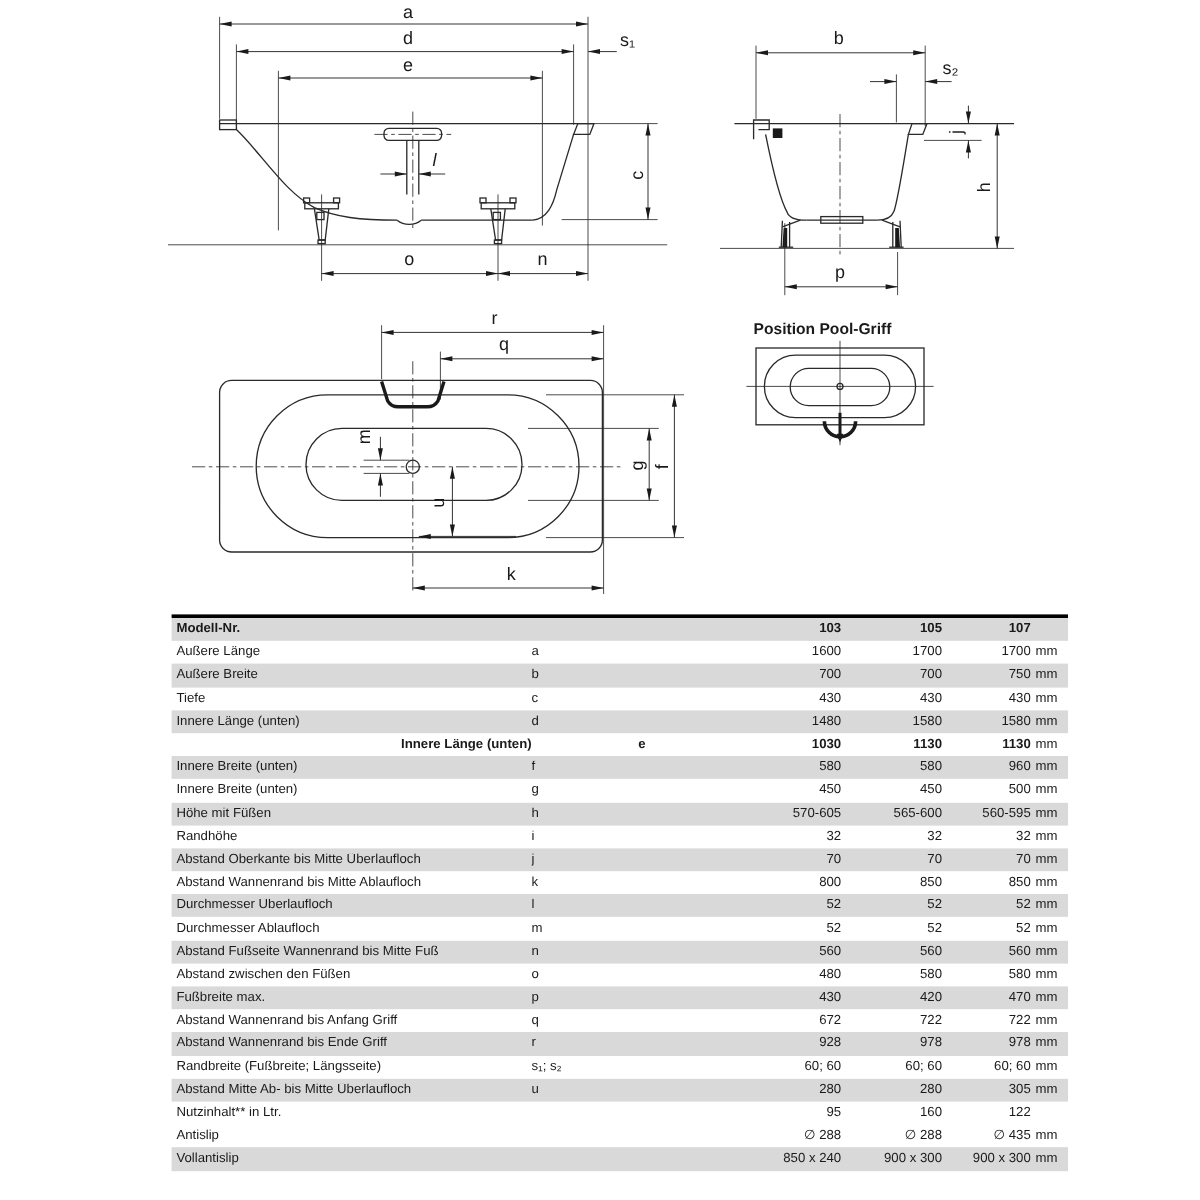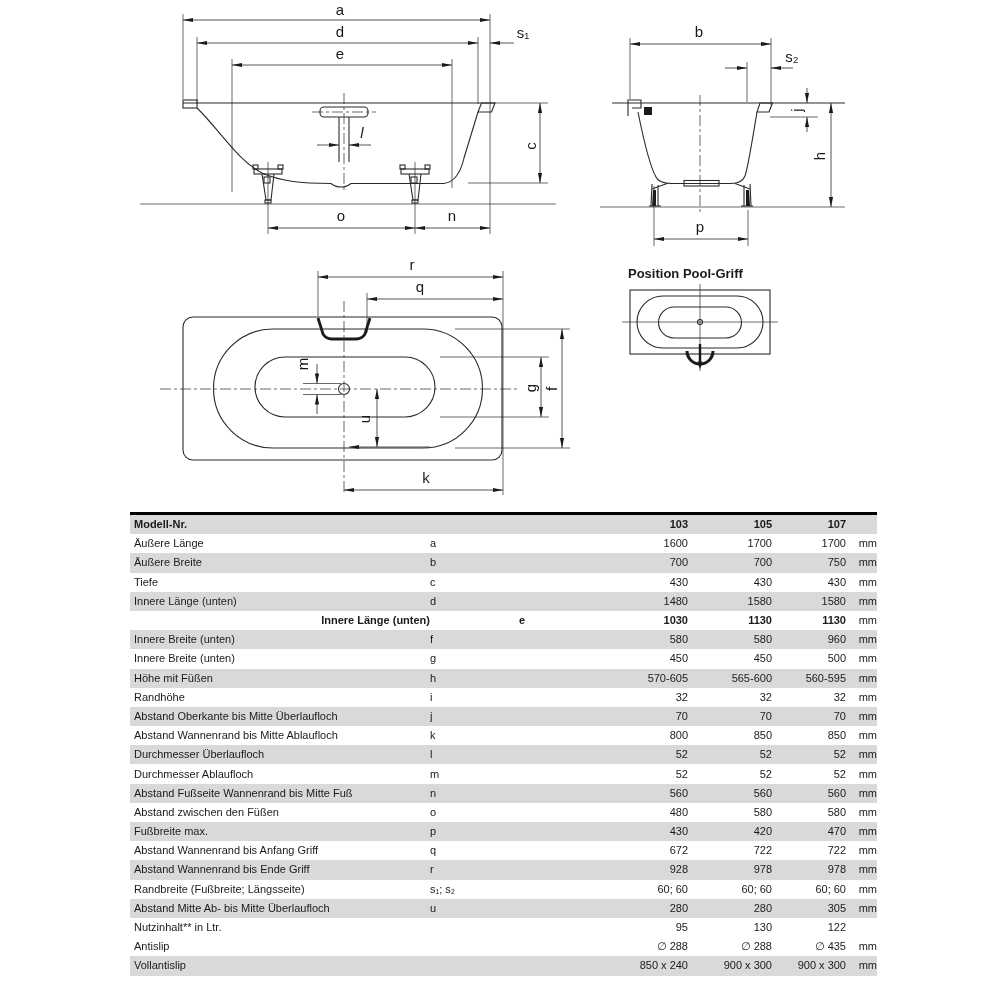--- a/index.html
+++ b/index.html
@@ -9,30 +9,30 @@
   
   .ol{stroke:#2a2a2a;stroke-width:1.1;fill:none;}
   .dim{stroke:#2a2a2a;stroke-width:0.8;fill:none;}
   .ext{stroke:#2a2a2a;stroke-width:0.7;fill:none;}
   .cl{stroke:#2a2a2a;stroke-width:0.7;fill:none;stroke-dasharray:11 3 3 3;}
   .thk{stroke:#1a1a1a;stroke-width:2.8;fill:none;}
   .dimtext{font-family:"Liberation Sans","DejaVu Sans",sans-serif;font-size:15px;fill:#1a1a1a;text-anchor:middle;}
   .it{font-style:italic;}
   .pg-title{font-family:"Liberation Sans","DejaVu Sans",sans-serif;font-size:13px;font-weight:600;fill:#1a1a1a;text-anchor:start;}
   
-  .spec-table{position:absolute;left:130px;top:512px;width:747px;border-top:3px solid #000;
+  .spec-table{position:absolute;left:143px;top:512px;width:747px;border-top:3px solid #000;
               font-size:11px;line-height:1;}
   .trow{display:grid;grid-template-columns:300px 95px 163px 84px 74px 31px;height:19.2px;align-items:center;}
   .trow.alt{background:#d9d9d9;}
   .trow.head .lbl,.trow.head .num{font-weight:bold;}
   .trow.boldrow .lbl,.trow.boldrow .ltr,.trow.boldrow .num{font-weight:bold;text-align:right;}
   .cell{display:block;white-space:nowrap;overflow:hidden;}
   .lbl{padding-left:4px;}
   .num{text-align:right;}
-  .unit{padding-left:4px;text-align:right;}
+  .unit{padding-left:4px;}
 </style>
 </head>
 <body>
 
 <div class="page">
 
 <svg class="drawing" width="1000" height="512" viewBox="0 0 1000 512">
   <defs>
     <marker id="arw" viewBox="0 0 12 6" refX="11" refY="3" markerWidth="12" markerHeight="6" orient="auto-start-reverse" markerUnits="userSpaceOnUse">
       <path d="M1,0.9 L11,3 L1,5.1 Z" fill="#1a1a1a"></path>
@@ -379,21 +379,21 @@
         <span class="cell ltr">u</span>
         <span class="cell num">280</span>
         <span class="cell num">280</span>
         <span class="cell num">305</span>
         <span class="cell unit">mm</span>
       </div>
       <div class="trow">
         <span class="cell lbl">Nutzinhalt** in Ltr.</span>
         <span class="cell ltr"></span>
         <span class="cell num">95</span>
-        <span class="cell num">130</span>
+        <span class="cell num">160</span>
         <span class="cell num">122</span>
         <span class="cell unit"></span>
       </div>
       <div class="trow">
         <span class="cell lbl">Antislip</span>
         <span class="cell ltr"></span>
         <span class="cell num">∅ 288</span>
         <span class="cell num">∅ 288</span>
         <span class="cell num">∅ 435</span>
         <span class="cell unit">mm</span>

